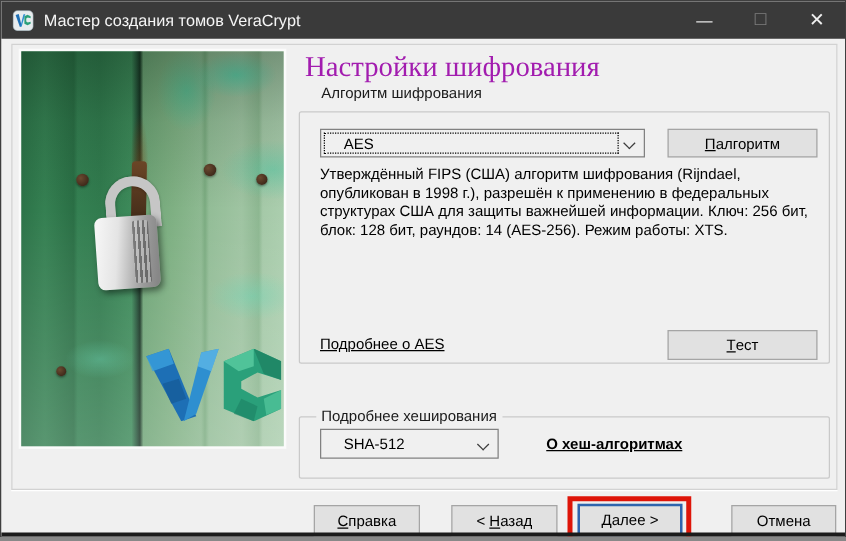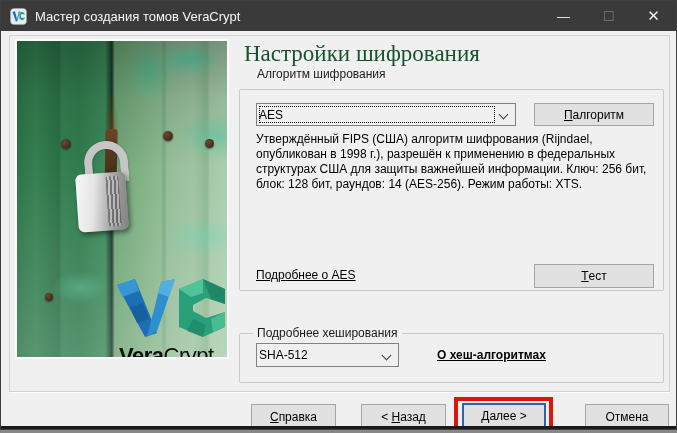--- a/index.html
+++ b/index.html
@@ -46,25 +46,25 @@
     border-radius:22px 22px 0 0;transform:rotate(-5deg);box-shadow:inset 0 0 3px rgba(0,0,0,0.35), 0 0 2px rgba(0,0,0,0.3);}
   .lock-body{position:absolute;left:60px;top:132px;width:50px;height:58px;border-radius:6px;transform:rotate(-4deg);
     background:linear-gradient(97deg,#f5f5f5 5%,#e4e4e4 35%,#bdbdbd 55%,#9a9a9a 75%,#878787 95%);
     box-shadow:2px 3px 5px rgba(0,0,0,0.45);}
   .lock-stripes{position:absolute;right:7px;top:4px;bottom:4px;width:13px;border-radius:2px;
     background:repeating-linear-gradient(90deg,rgba(70,70,70,0.55) 0 2px,rgba(210,210,210,0.45) 2px 4px);}
   .vc-logo{position:absolute;left:98px;top:238px;width:112px;}
   .vc-wordmark{margin-top:2px;margin-left:4px;font-size:22px;color:#0d0d0d;letter-spacing:-0.5px;white-space:nowrap;}
   .vc-wordmark .bold{font-weight:bold;}
   
-  .heading{position:absolute;left:243px;top:40px;font-family:"Liberation Serif","DejaVu Serif",serif;font-size:23px;color:#14532d;}
+  .heading{position:absolute;left:243px;top:40px;font-family:"Liberation Serif","DejaVu Serif",serif;font-size:23px;color:#a21caf;}
   .groupbox{position:absolute;border:1px solid #c9c9c9;border-radius:2px;}
   .group-label{position:absolute;font-size:12px;color:#1a1a1a;background:#f0f0f0;padding:0 4px;}
   .combo{position:absolute;background:#f0f0f0;border:1px solid #818181;font-size:12px;}
-  .combo .value{position:absolute;left:2px;top:4px;color:#000;}
+  .combo .value{position:absolute;left:18px;top:4px;color:#000;}
   .chev{position:absolute;right:8px;top:7px;width:7px;height:7px;border-right:1px solid #3c3c3c;border-bottom:1px solid #3c3c3c;transform:rotate(45deg);}
   .focus-rect{position:absolute;left:2px;top:2px;bottom:2px;right:20px;border:1px dotted #000;}
   .btn{position:absolute;background:#e1e1e1;border:1px solid #a5a5a5;font-size:12px;color:#000;
     display:flex;align-items:center;justify-content:center;white-space:pre;}
   .btn.default{border:2px solid #2f64ad;}
   .mn{text-decoration:underline;}
   .desc{position:absolute;left:255px;top:131px;width:406px;font-size:12px;line-height:15px;color:#000;}
   .link{position:absolute;font-size:12px;color:#000;text-decoration:underline;cursor:pointer;}
   .red-annotation{position:absolute;left:453px;top:396px;width:99px;height:37px;border:4px solid #de1509;pointer-events:none;}
 </style>
@@ -107,21 +107,20 @@
           <polygon points="2,6 20,0 24,12 7,18" fill="#3ba0dd" opacity="0.8"></polygon>
           <polygon points="15,28 28,24 34,40 22,44" fill="#155a95" opacity="0.7"></polygon>
           <polygon points="32,58 42,52 60,0 46,3" fill="#2e8fd0"></polygon>
           <polygon points="46,3 60,0 54,18 43,14" fill="#5cb5e6" opacity="0.8"></polygon>
           <path d="M64,10 L88,0 L110,10 L110,25 L91,19 L78,26 L78,32 L91,39 L110,33 L110,48 L88,58 L64,48 Z" fill="#2aa07a"></path>
           <path d="M64,10 L88,0 L88,14 L76,18 Z" fill="#5ecfa4" opacity="0.75"></path>
           <path d="M88,0 L110,10 L110,25 L96,20 Z" fill="#1d8062" opacity="0.75"></path>
           <path d="M78,40 L91,46 L88,58 L72,52 Z" fill="#1d8062" opacity="0.6"></path>
           <path d="M96,40 L110,33 L110,48 L98,53 Z" fill="#5ecfa4" opacity="0.6"></path>
         </svg>
-        <div class="vc-wordmark"><span class="bold">Vera</span><span>Crypt</span></div>
       </div>
     </div>
   </div>
 
   <div class="heading">Настройки шифрования</div>
 
   <div class="groupbox" style="left:238px;top:88px;width:425px;height:202px;"></div>
   <div class="group-label" style="left:252px;top:66px;">Алгоритм шифрования</div>
 
   <div class="combo" style="left:255px;top:102px;width:260px;height:23px;">

